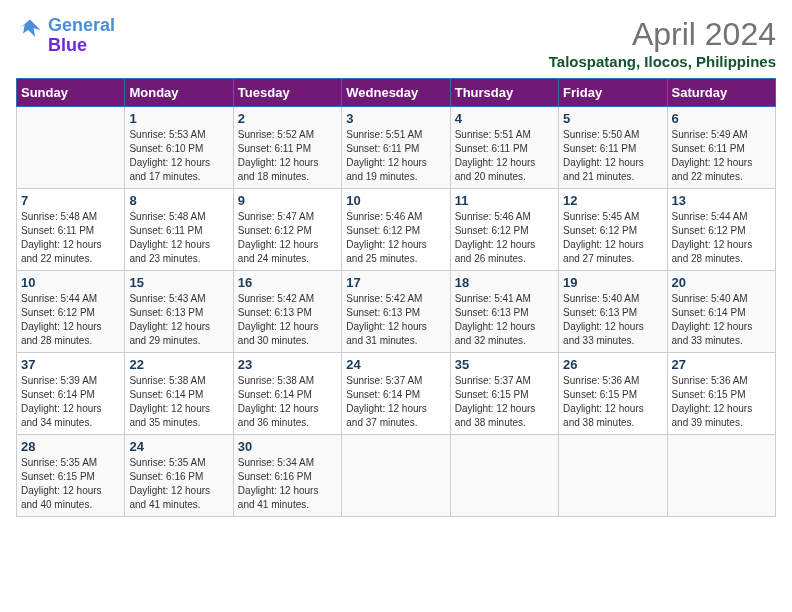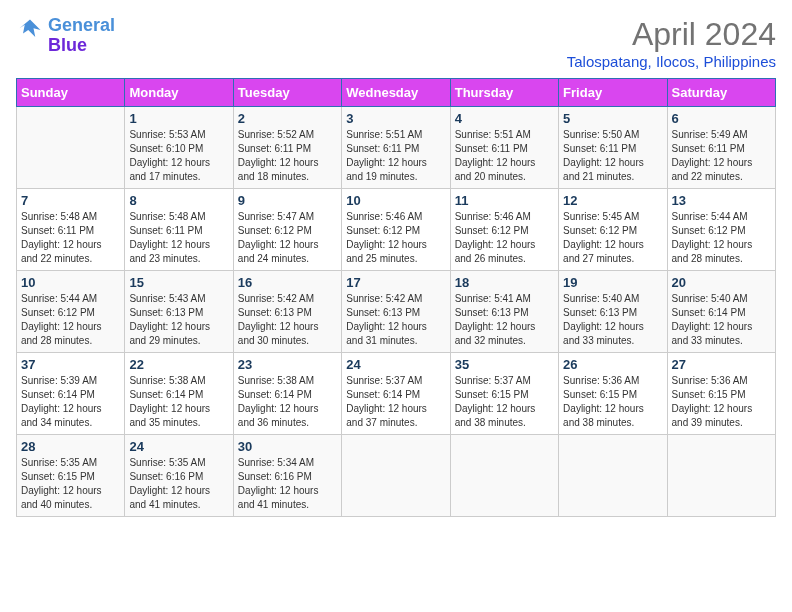--- a/index.html
+++ b/index.html
@@ -37,29 +37,30 @@
     .title-block {
       text-align: right;
     }
     .calendar-title {
       font-size: 32px;
       font-weight: normal;
       color: #737373;
     }
     .calendar-subtitle {
       font-size: 15px;
-      color: #1d4ed8;
+      color: #14532d;
+      font-weight: bold;
     }
     table {
       width: 100%;
       border-collapse: collapse;
       font-size: 11px;
     }
     thead tr {
-      background-color: #d946ef;
+      background-color: #701a75;
       color: #fff;
     }
     thead th {
       padding: 6px 4px;
       text-align: left;
       font-size: 13px;
       font-weight: bold;
       border: 1px solid #2e6db4;
     }
     tbody tr {

